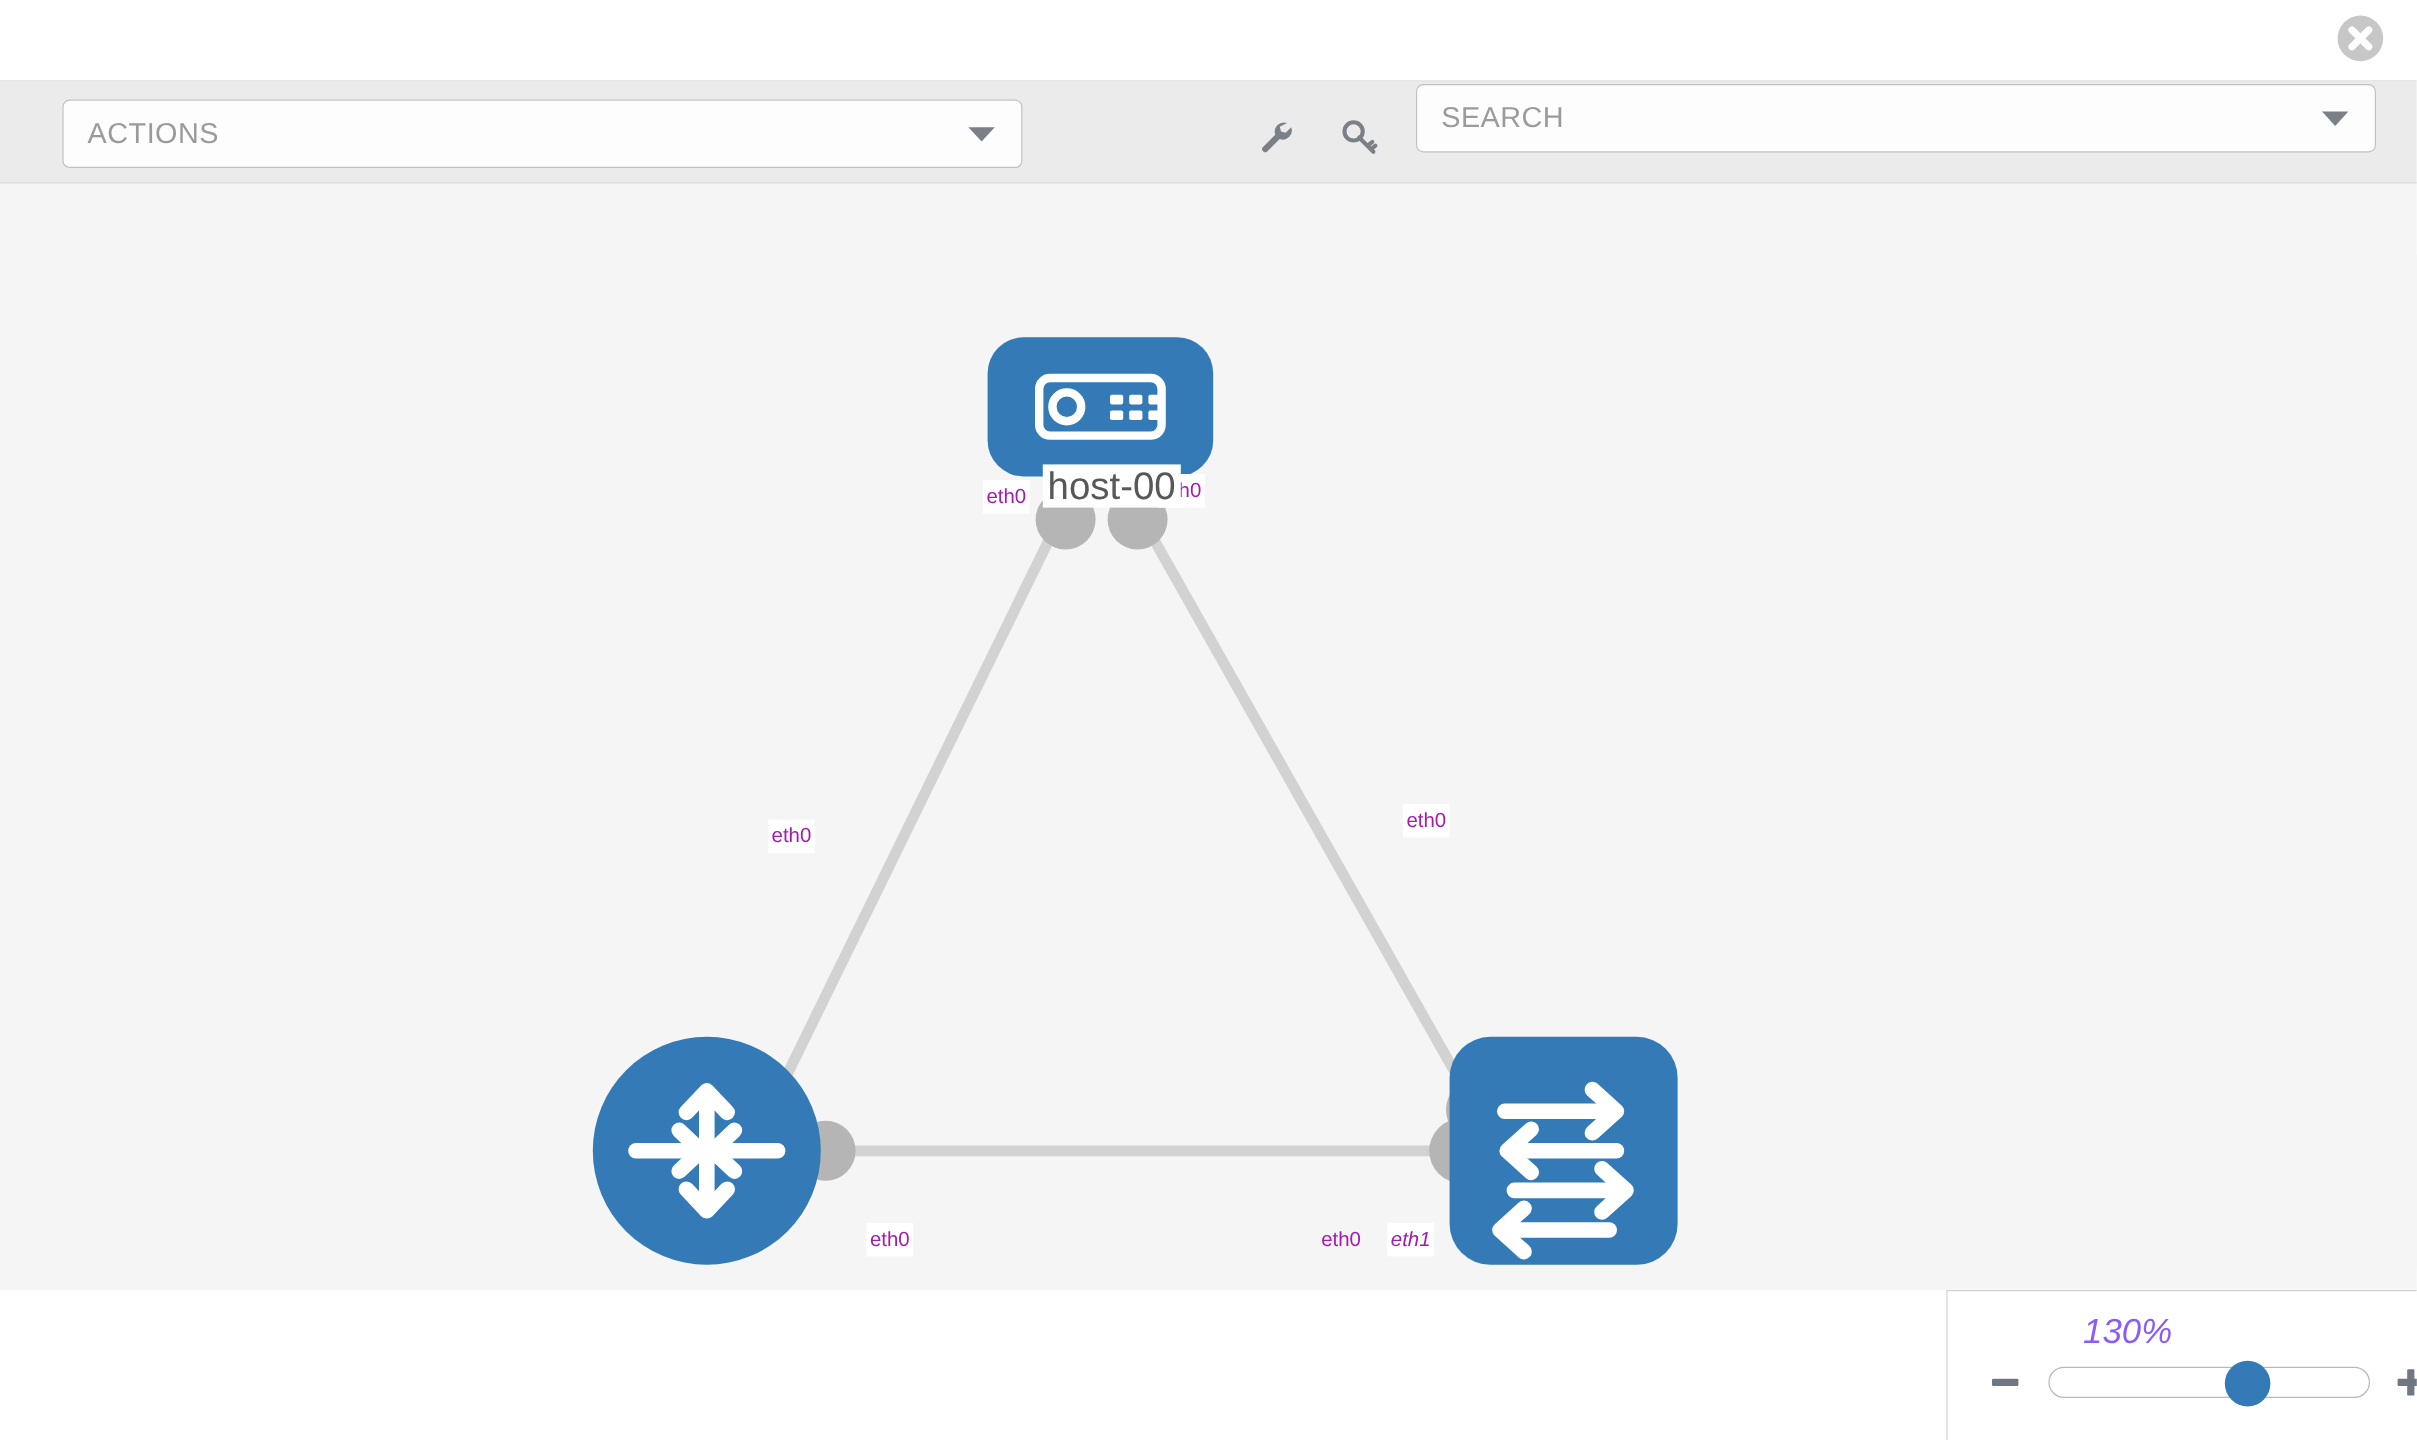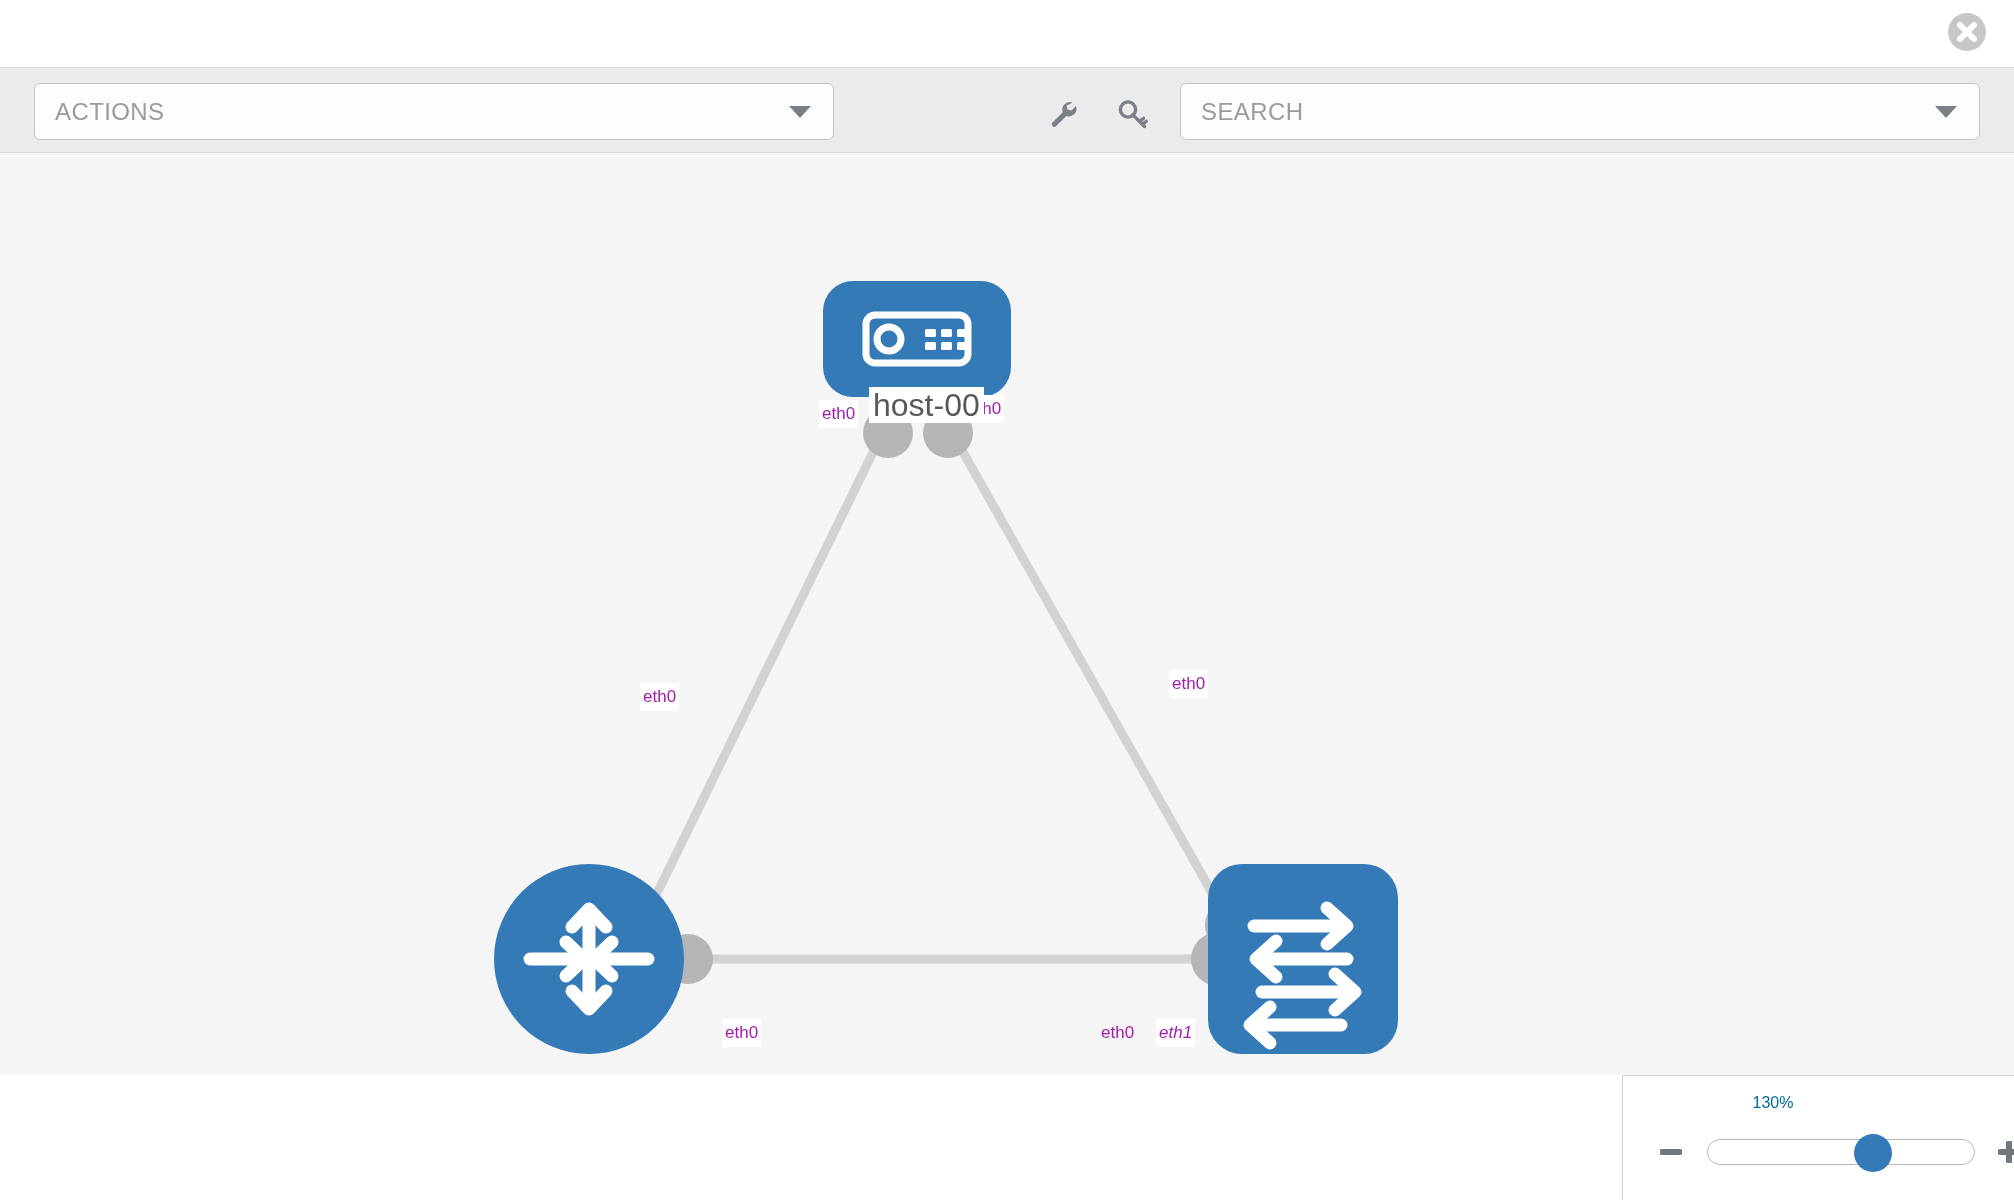--- a/index.html
+++ b/index.html
@@ -54,22 +54,22 @@
     flex: 1;
     white-space: nowrap; overflow: hidden;
   }
   .caret {
     width: 0; height: 0;
     border-left: 11px solid transparent;
     border-right: 11px solid transparent;
     border-top: 12px solid #7b8088;
     margin-right: 22px;
   }
-  #actions-select { left: 34px; top: 15px; width: 800px; height: 57px; cursor: pointer; align-items: center; }
-  #search-field   { left: 1180px; top: 15px; width: 800px; height: 57px; cursor: text; }
+  #actions-select { left: 52px; top: 15px; width: 800px; height: 57px; cursor: pointer; align-items: center; }
+  #search-field   { left: 1180px; top: 2px; width: 800px; height: 57px; cursor: text; }
 
   .tool-icon {
     position: absolute; top: 26px;
     width: 40px; height: 40px;
     cursor: pointer;
     color: #7b8088;
   }
   #wrench-btn { left: 1043px; }
   #key-btn    { left: 1112px; }
 
@@ -108,21 +108,21 @@
   .zoom-panel {
     position: absolute; right: 0; bottom: 0;
     width: 392px; height: 125px;
     background: #ffffff;
     border-top: 1px solid #d2d2d2;
     border-left: 1px solid #d2d2d2;
   }
   .zoom-pct {
     position: absolute; top: 18px; left: 0; width: 300px;
     text-align: center;
-    font-size: 16px; color: #0369a1;
+    font-size: 29px; color: #8b5cf6; font-style: italic;
   }
   .zoom-row {
     position: absolute; top: 56px; left: 0;
     width: 392px; height: 40px;
     display: flex; align-items: center;
   }
   .zbtn {
     width: 40px; height: 40px;
     display: flex; align-items: center; justify-content: center;
     color: #6f7782; cursor: pointer; flex: none;

